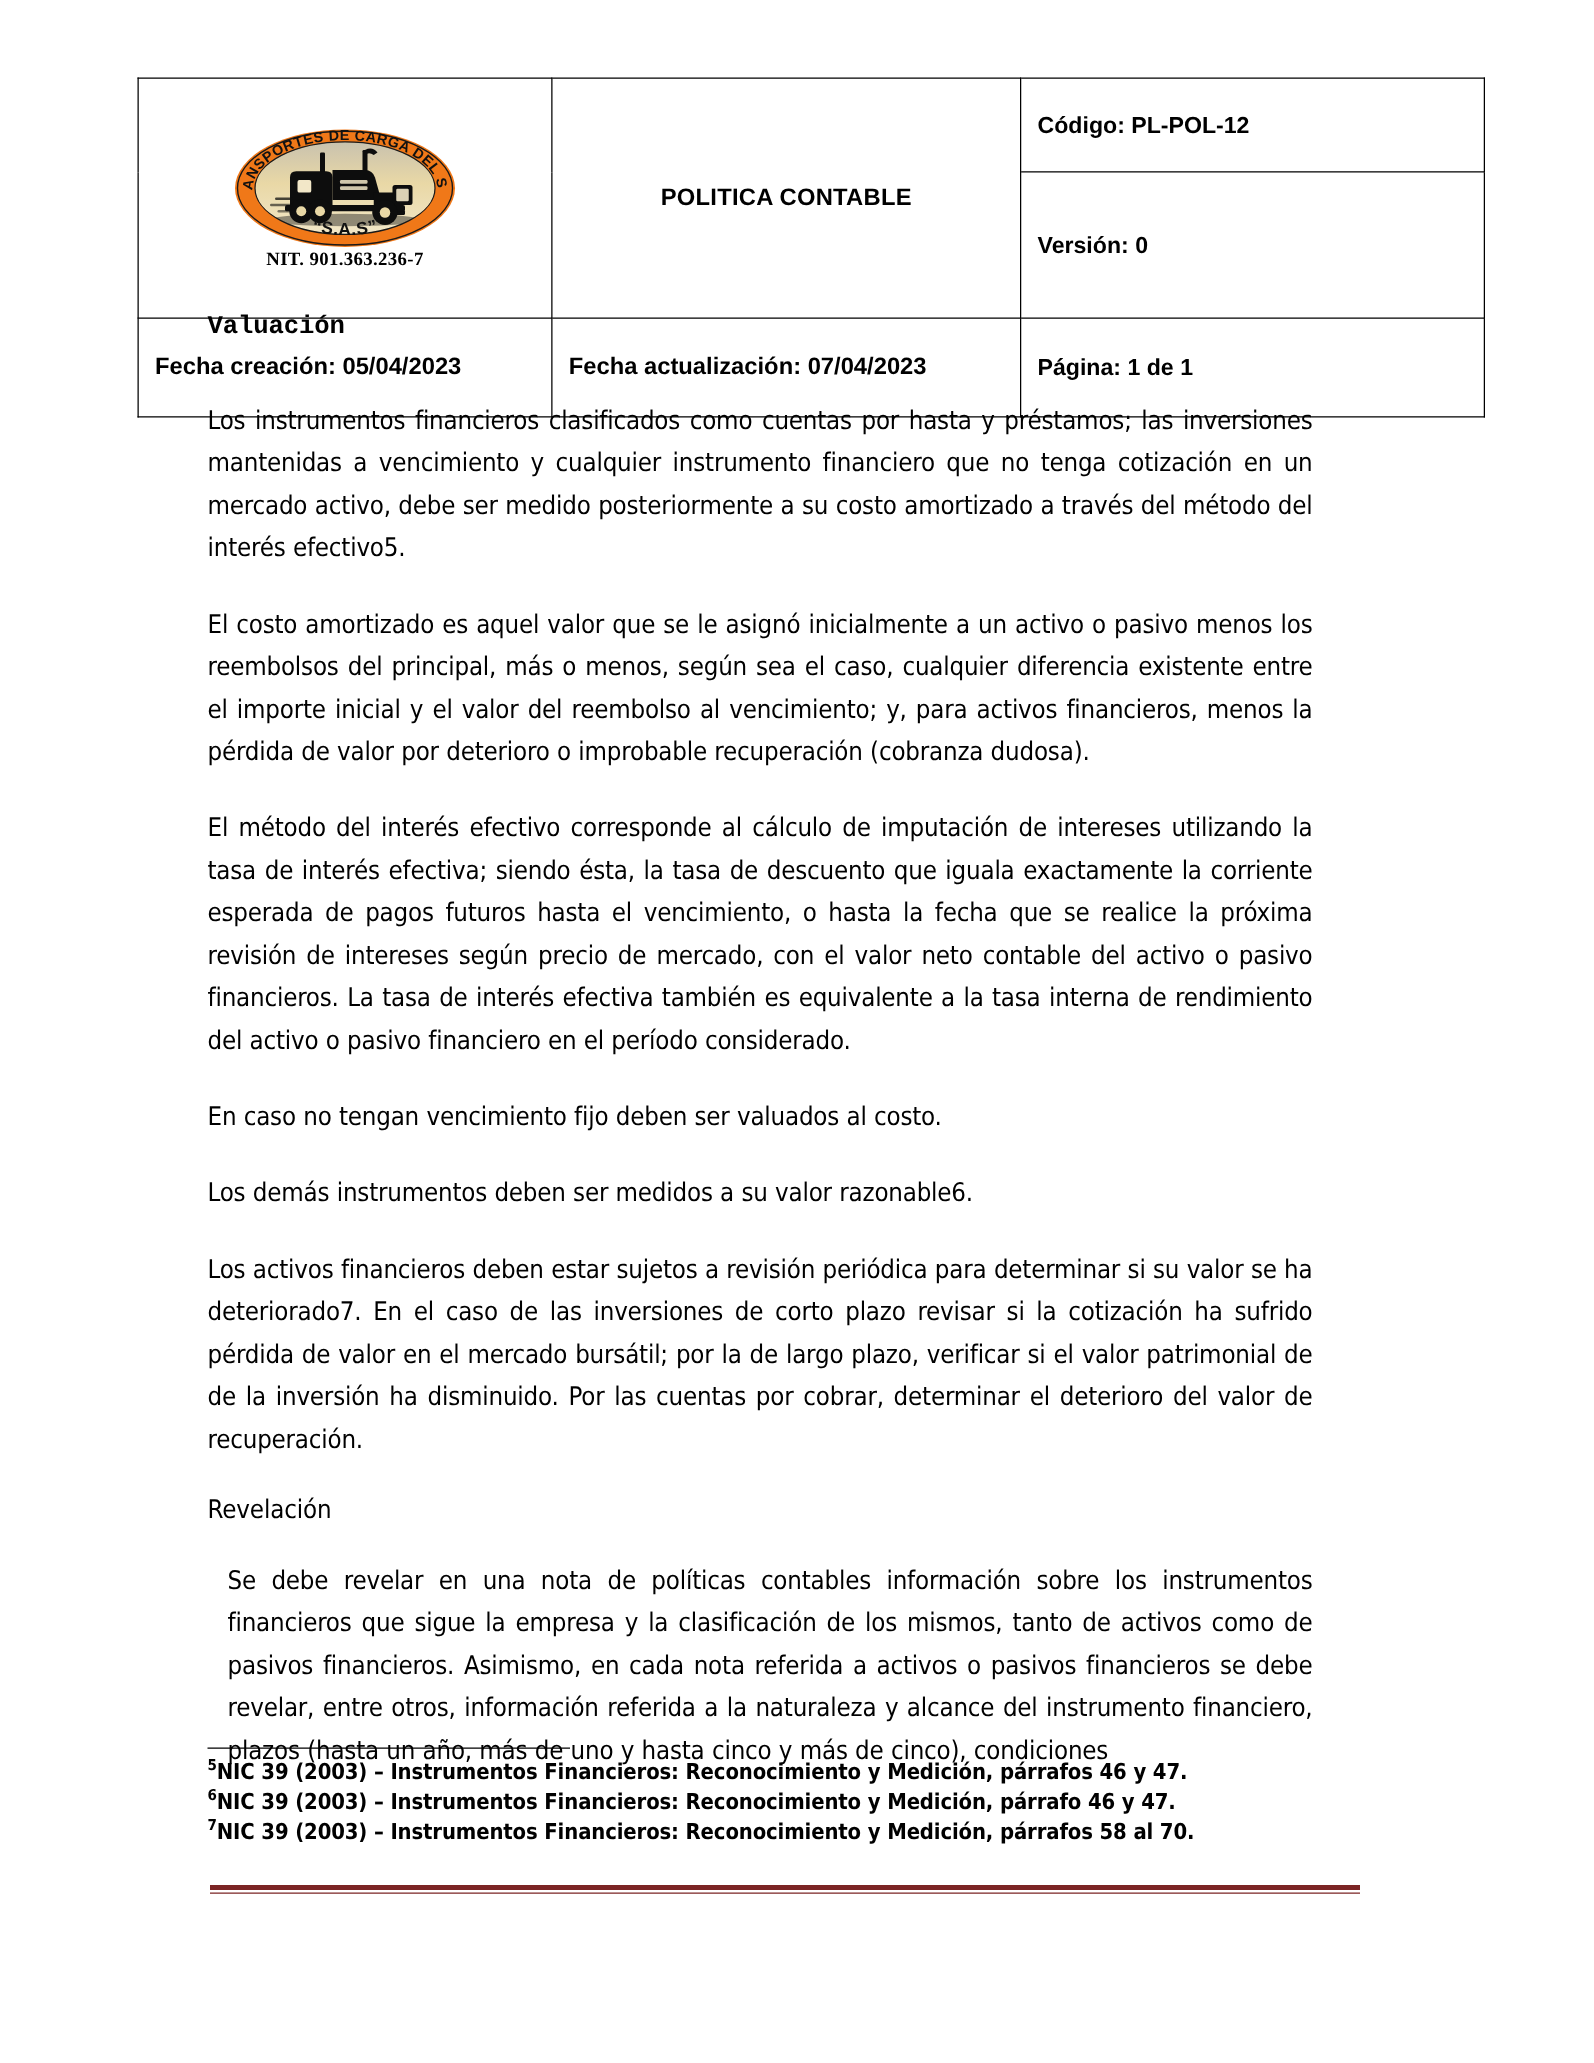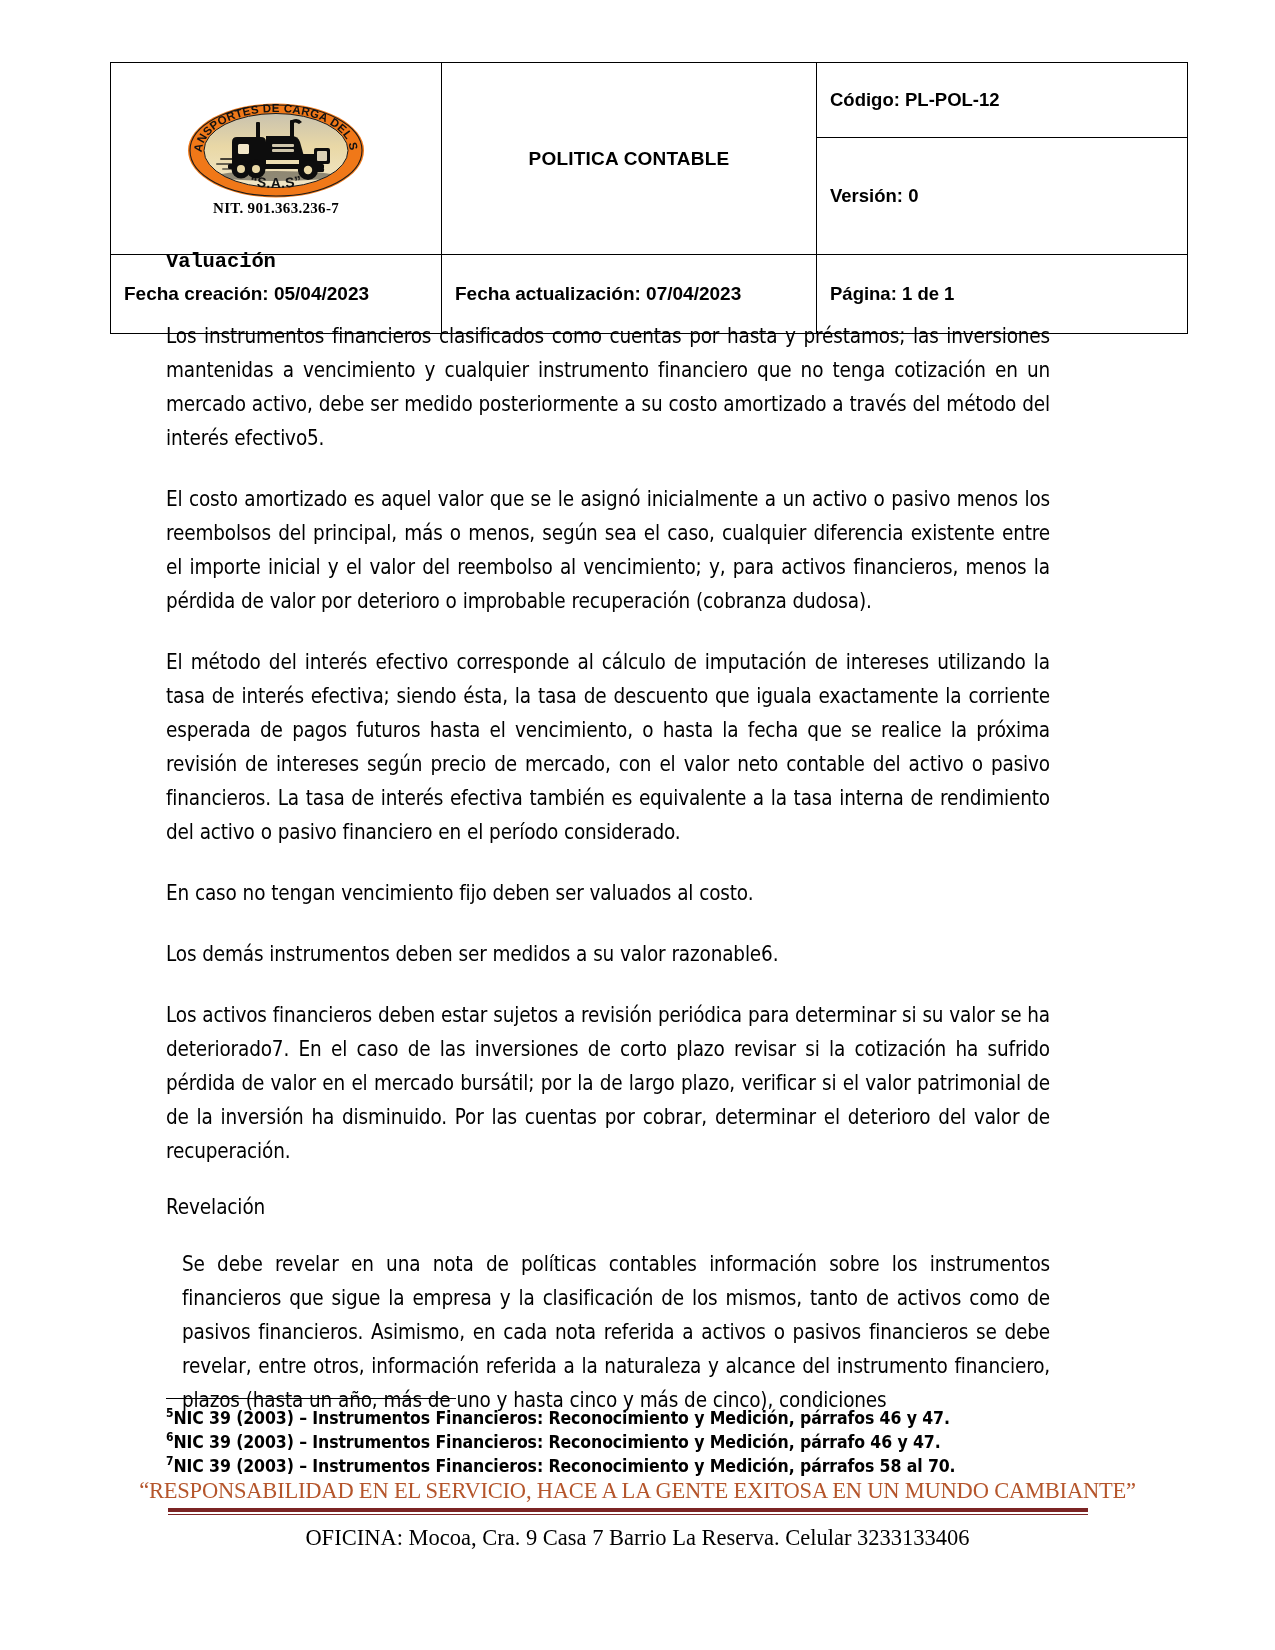--- a/index.html
+++ b/index.html
@@ -303,20 +303,18 @@
       <span class="fn-num">5</span><span>NIC 39 (2003) – Instrumentos Financieros: Reconocimiento y Medición, párrafos 46 y 47.</span>
     </div>
     <div class="fn-line">
       <span class="fn-num">6</span><span>NIC 39 (2003) – Instrumentos Financieros: Reconocimiento y Medición, párrafo 46 y 47.</span>
     </div>
     <div class="fn-line">
       <span class="fn-num">7</span><span>NIC 39 (2003) – Instrumentos Financieros: Reconocimiento y Medición, párrafos 58 al 70.</span>
     </div>
   </div>
 
-  <div class="slogan">“RESPONSABILIDAD EN EL SERVICIO, HACE A LA GENTE EXITOSA EN UN MUNDO CAMBIANTE”</div>
   <div class="slogan-rule"></div>
 
   <div class="footer">
-    <div>OFICINA: Mocoa, Cra. 9 Casa 7 Barrio La Reserva. Celular 3233133406</div>
   </div>
 
 </div>
 
 </body></html>

